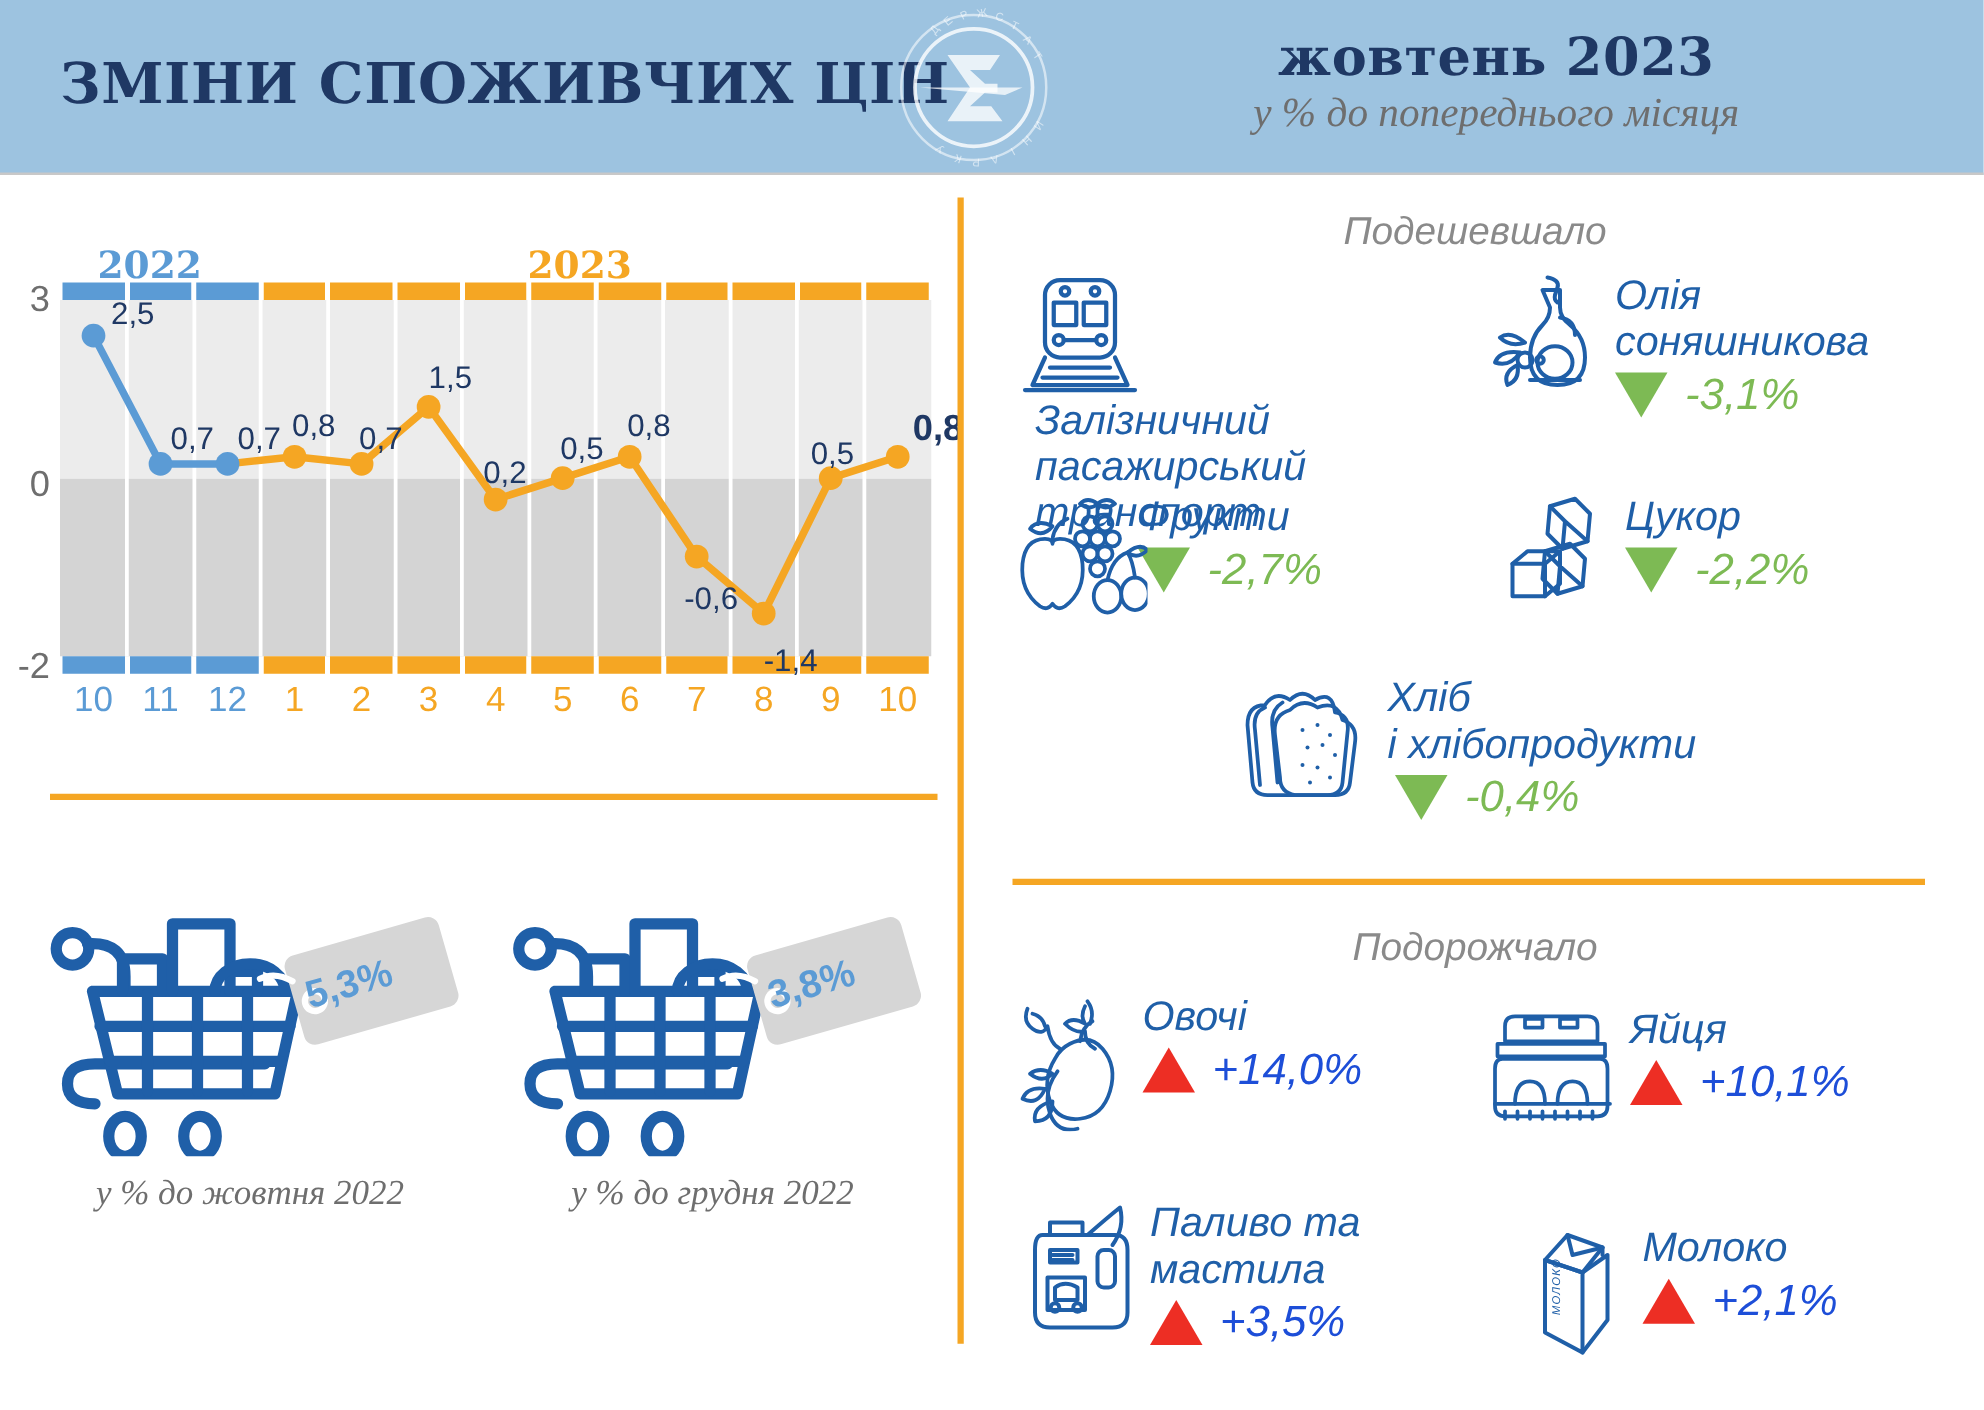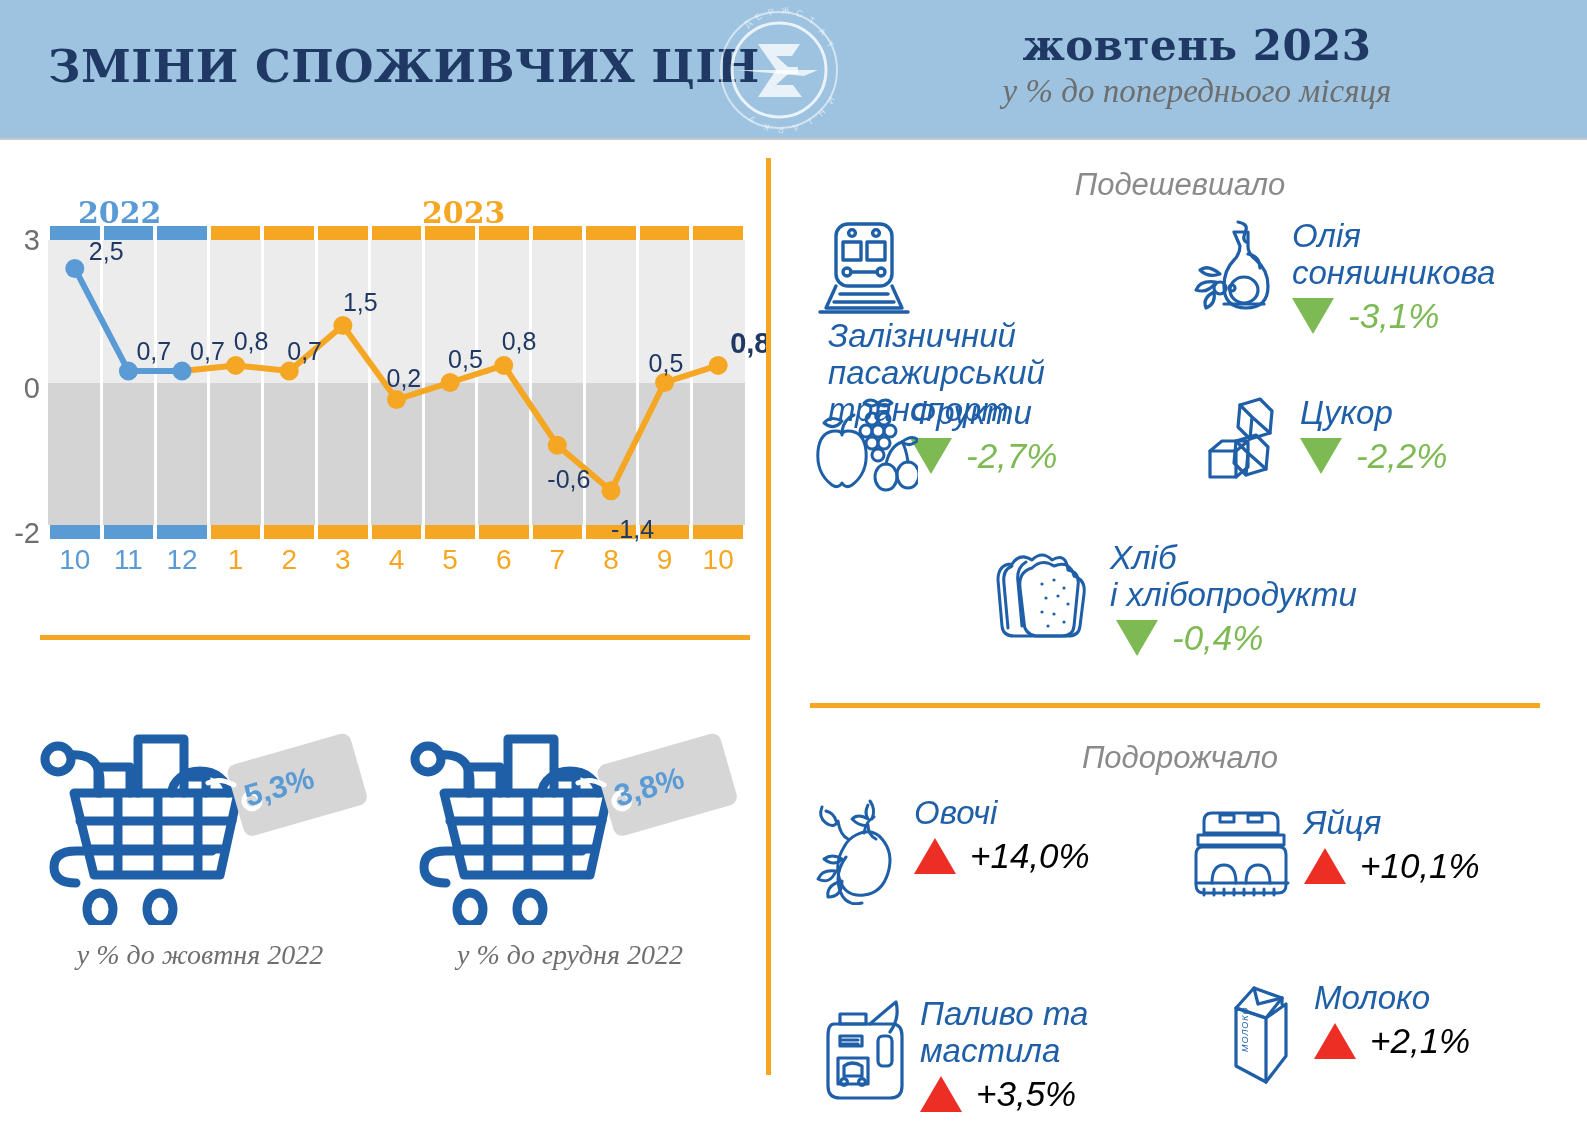--- a/index.html
+++ b/index.html
@@ -185,21 +185,21 @@
   .tri-up {
     border-left: 21px solid transparent;
     border-right: 21px solid transparent;
     border-bottom: 36px solid #ED2E24;
   }
   .pct {
     font-family: "Liberation Sans", sans-serif;
     font-size: 35px;
   }
   .pct.down { color: #7DBA54; }
-  .pct.up   { color: #000000; }
+  .pct.up   { color: #1d4ed8; }
 
   .item-change.indent { margin-left: 6px; }
 </style>
 </head>
 <body>
 
 <div id="header">
   <div id="header-title">ЗМІНИ СПОЖИВЧИХ ЦІН</div>
 
   <div id="logo-wrap">
@@ -600,21 +600,21 @@
     </div>
     <div class="item-body">
       <div class="item-name">Яйця</div>
       <div class="item-change">
         <span class="tri tri-up"></span>
         <span class="pct up">+10,1%</span>
       </div>
     </div>
   </div>
 
-  <div class="item" style="left:28px; top:820px;margin-top:36px;">
+  <div class="item" style="left:28px; top:820px;">
     <div class="item-icon">
       <svg width="92" height="110" viewBox="0 0 92 110">
         <g fill="none" stroke="#1F5FA8" stroke-width="3.2" stroke-linejoin="round" stroke-linecap="round">
           <path d="M22 18 h26 v10 h-26 z"></path>
           <path d="M16 28 h58 q10 0 10 12 v50 q0 12 -12 12 H22 q-12 0 -12 -12 V40 q0 -12 6 -12 z"></path>
           <path d="M52 28 q16 -14 26 -22 q4 16 -6 30"></path>
           <rect x="60" y="40" width="14" height="30" rx="5"></rect>
           <path d="M22 40 h22 v10 h-22 z"></path>
           <path d="M24 44 h16 M24 48 h16"></path>
           <path d="M20 62 h30 v26 h-30 z"></path>

